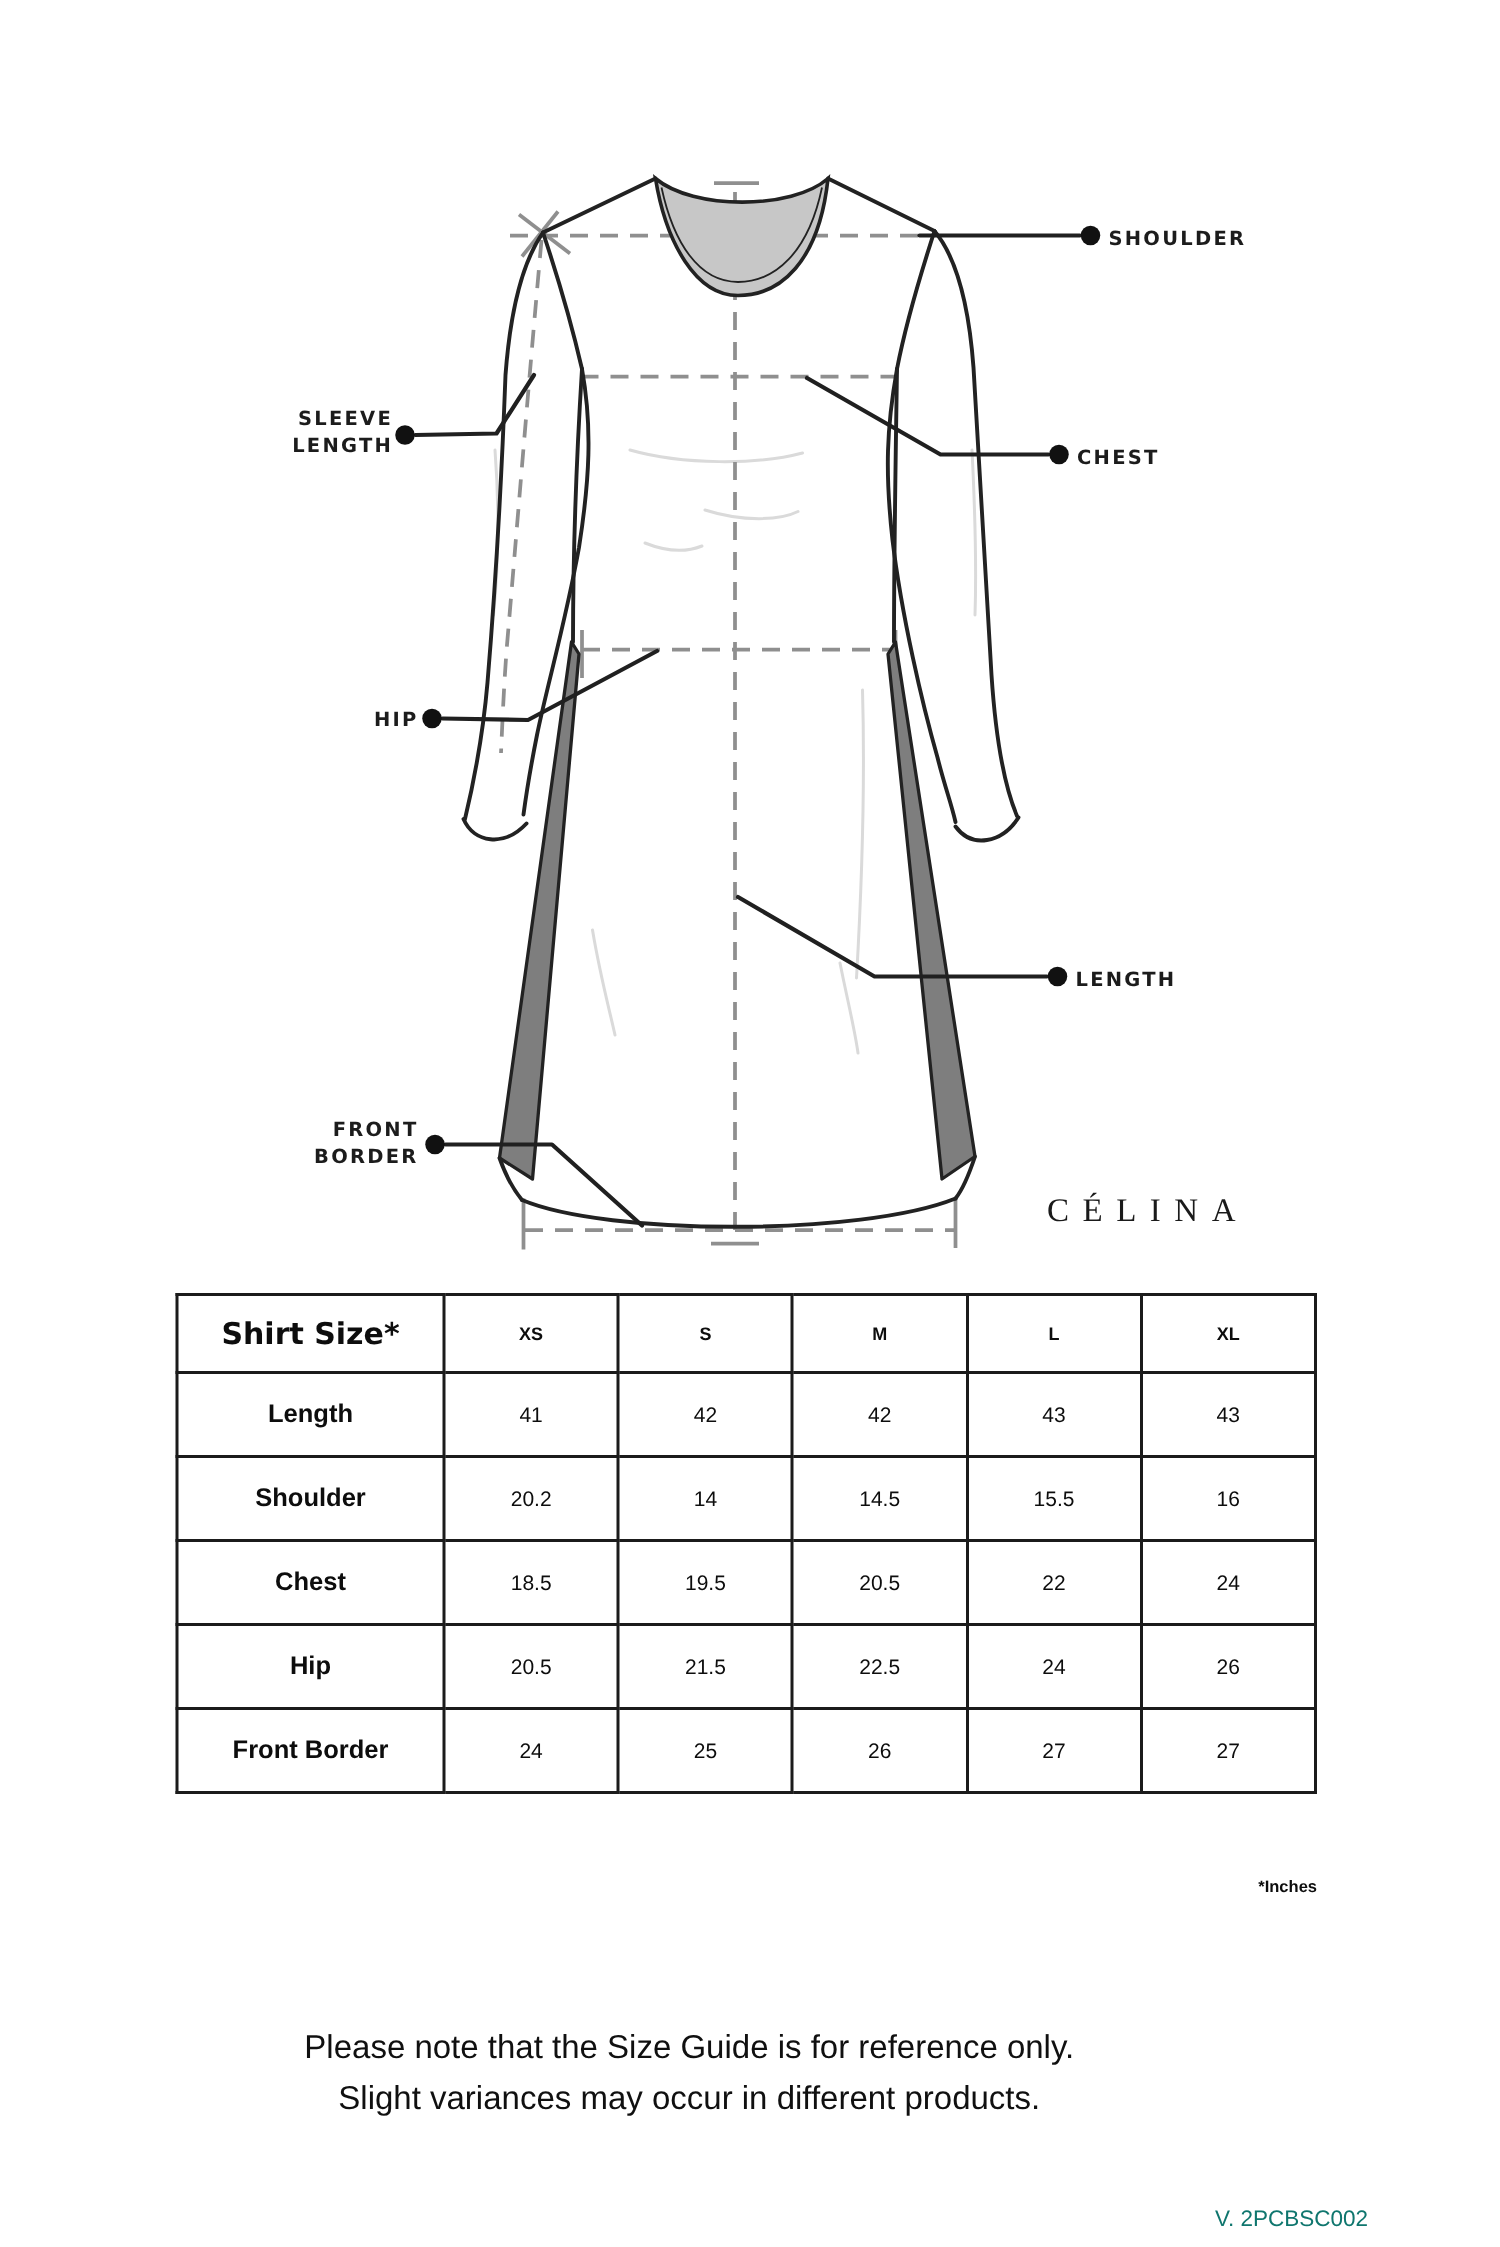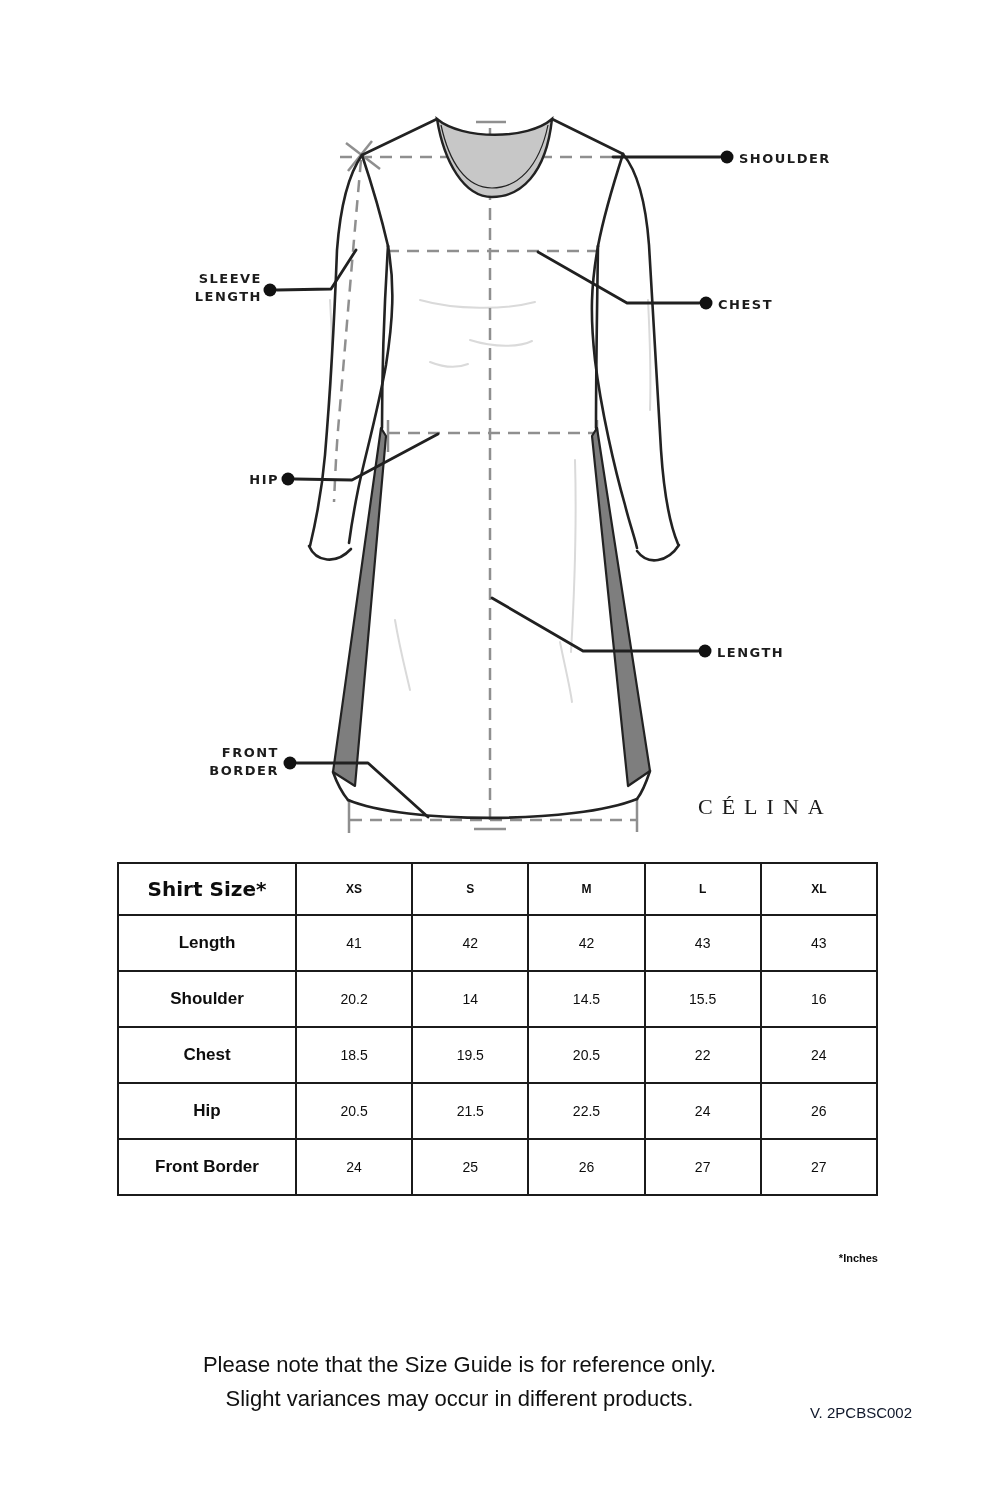--- a/index.html
+++ b/index.html
@@ -43,21 +43,21 @@
 
   .inches-note {
     position:absolute; left:117px; top:1252px; width:761px;
     text-align:right; font-size:11px; font-weight:700; color:#0d0d0d;
   }
   .footer-note {
     position:absolute; left:0; top:1308px; width:919px; text-align:center;
     font-size:22px; line-height:34px; color:#101010;margin-top:40px;
   }
   .version {
-    position:absolute; top:1404px; right:88px; font-size:15px; color:#0f172a;
+    position:absolute; top:1471px; right:88px; font-size:15px; color:#0f766e;
   }
 </style>
 </head>
 <body>
 
 <div class="page">
 
   <svg class="diagram-svg" width="1000" height="850" viewBox="0 0 1000 850" xmlns="http://www.w3.org/2000/svg">
 
     <g>

